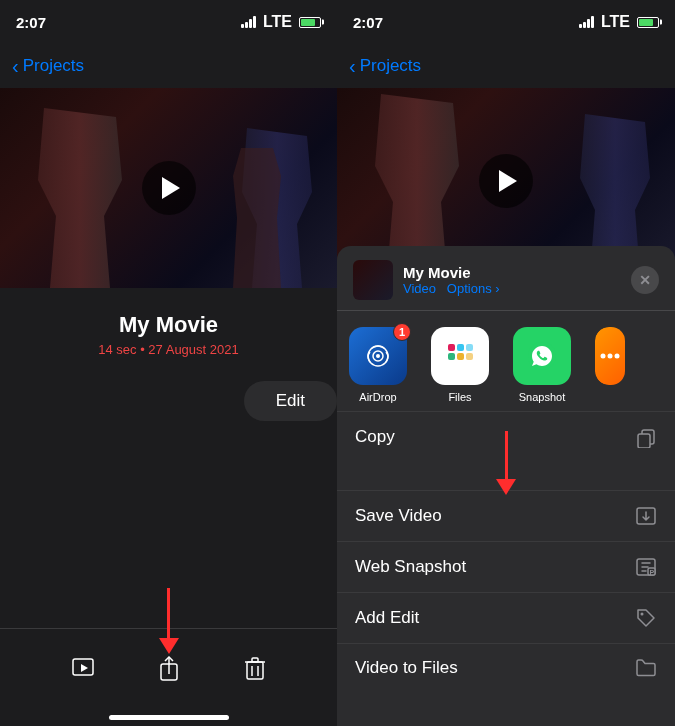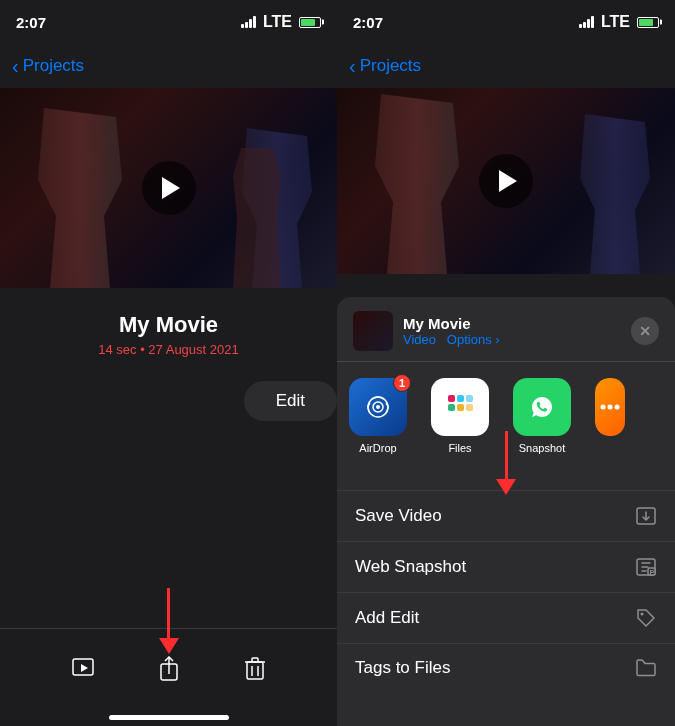--- a/index.html
+++ b/index.html
@@ -561,20 +561,29 @@
             <svg width="24" height="24" viewBox="0 0 24 24" fill="none">
               <circle cx="5" cy="12" r="2.5" fill="white"></circle>
               <circle cx="12" cy="12" r="2.5" fill="white"></circle>
               <circle cx="19" cy="12" r="2.5" fill="white"></circle>
             </svg>
           </div>
         </div>
       </div>
     </div>
 
+    <div class="share-action-row">
+      <span class="share-action-label">Copy</span>
+      <span class="share-action-icon">
+        <svg width="22" height="22" viewBox="0 0 22 22" fill="none">
+          <rect x="7" y="4" width="12" height="14" rx="2" stroke="#8e8e93" stroke-width="1.5"></rect>
+          <rect x="3" y="8" width="12" height="14" rx="2" stroke="#8e8e93" stroke-width="1.5" fill="#2c2c2e"></rect>
+        </svg>
+      </span>
+    </div>
 
     <div class="share-action-row" style="position:relative;margin-top:28px;">
       <span class="share-action-label">Save Video</span>
       <span class="share-action-icon">
         <svg width="22" height="22" viewBox="0 0 22 22" fill="none">
           <rect x="2" y="3" width="18" height="16" rx="2" stroke="#8e8e93" stroke-width="1.5"></rect>
           <path d="M11 7 L11 15 M8 12 L11 15 L14 12" stroke="#8e8e93" stroke-width="1.5" stroke-linecap="round"></path>
         </svg>
       </span>
 
@@ -600,21 +609,21 @@
       <span class="share-action-label">Add Edit</span>
       <span class="share-action-icon">
         <svg width="22" height="22" viewBox="0 0 22 22" fill="none">
           <path d="M3 3 L3 11 L11 19 L19 11 L11 3 Z" stroke="#8e8e93" stroke-width="1.5" fill="none" stroke-linejoin="round"></path>
           <circle cx="7" cy="7" r="1.5" fill="#8e8e93"></circle>
         </svg>
       </span>
     </div>
 
     <div class="share-action-row">
-      <span class="share-action-label">Tags to Files</span>
+      <span class="share-action-label">Video to Files</span>
       <span class="share-action-icon">
         <svg width="22" height="20" viewBox="0 0 22 20" fill="none">
           <path d="M2 4 L2 16 Q2 17.5 3.5 17.5 L18.5 17.5 Q20 17.5 20 16 L20 7 Q20 5.5 18.5 5.5 L10 5.5 L8 3 Q7.5 2 6 2 L3.5 2 Q2 2 2 4Z" stroke="#8e8e93" stroke-width="1.5" fill="none"></path>
         </svg>
       </span>
     </div>
 
   </div>
 </div>
 

